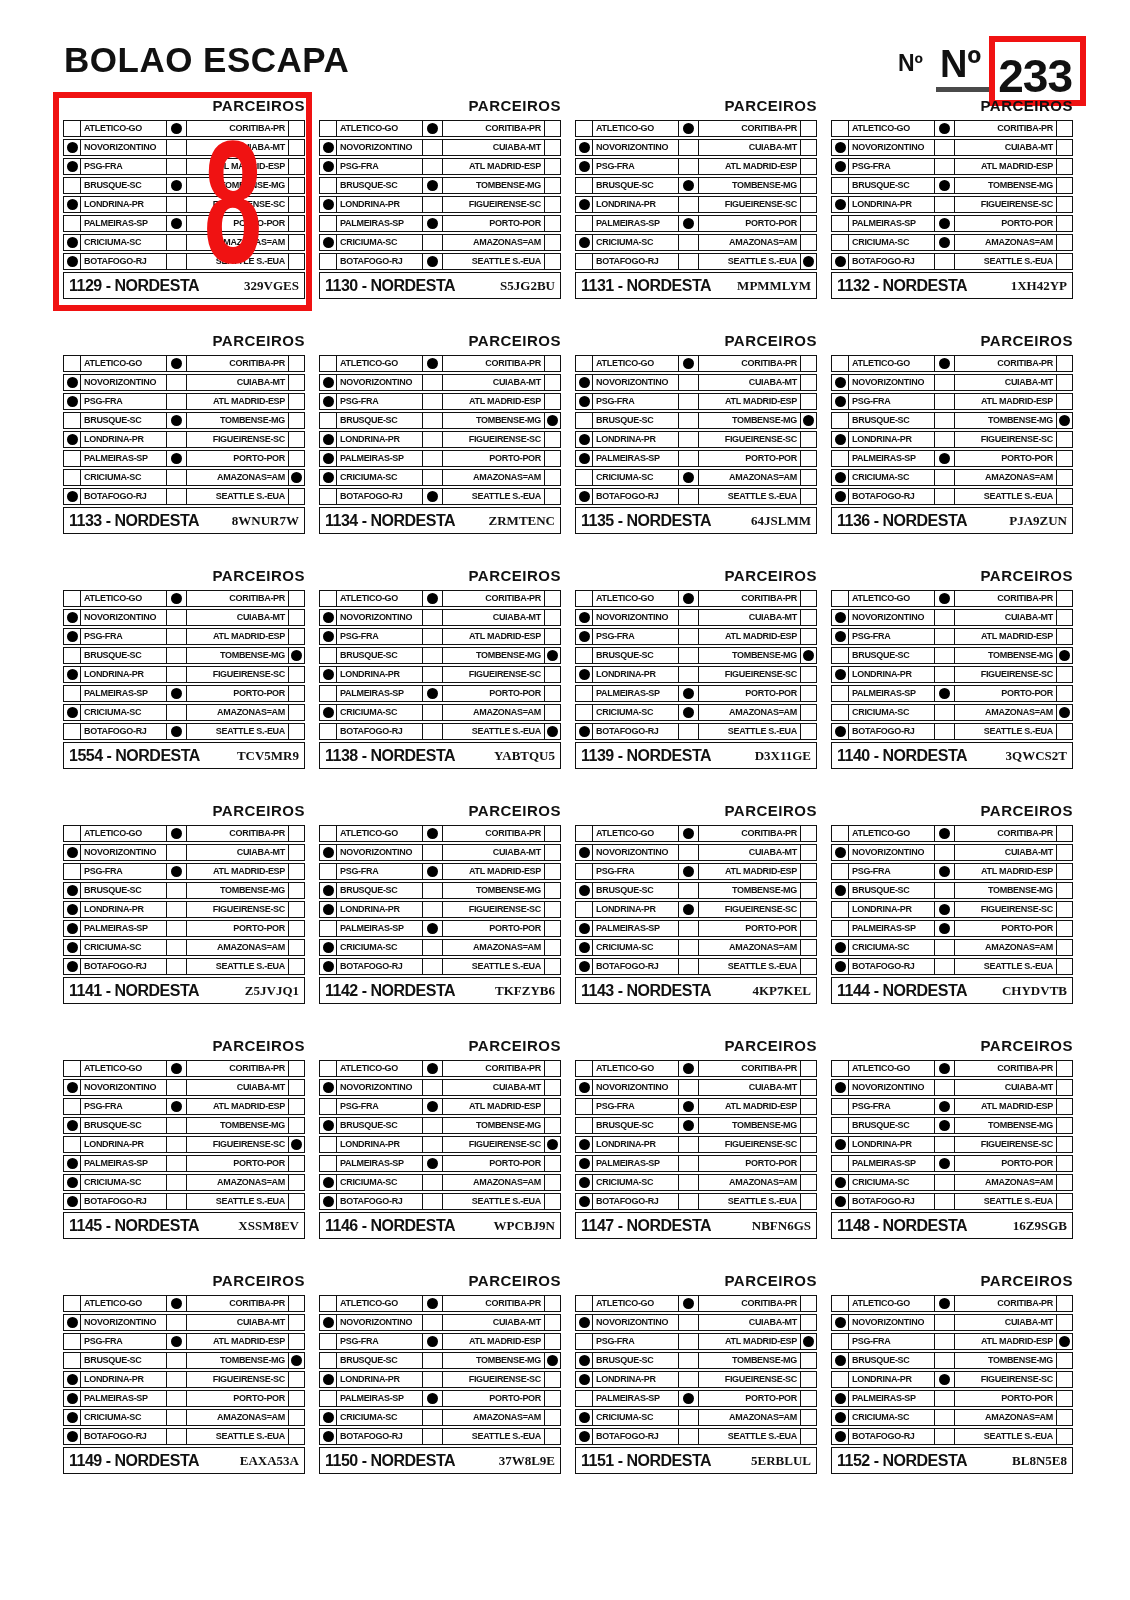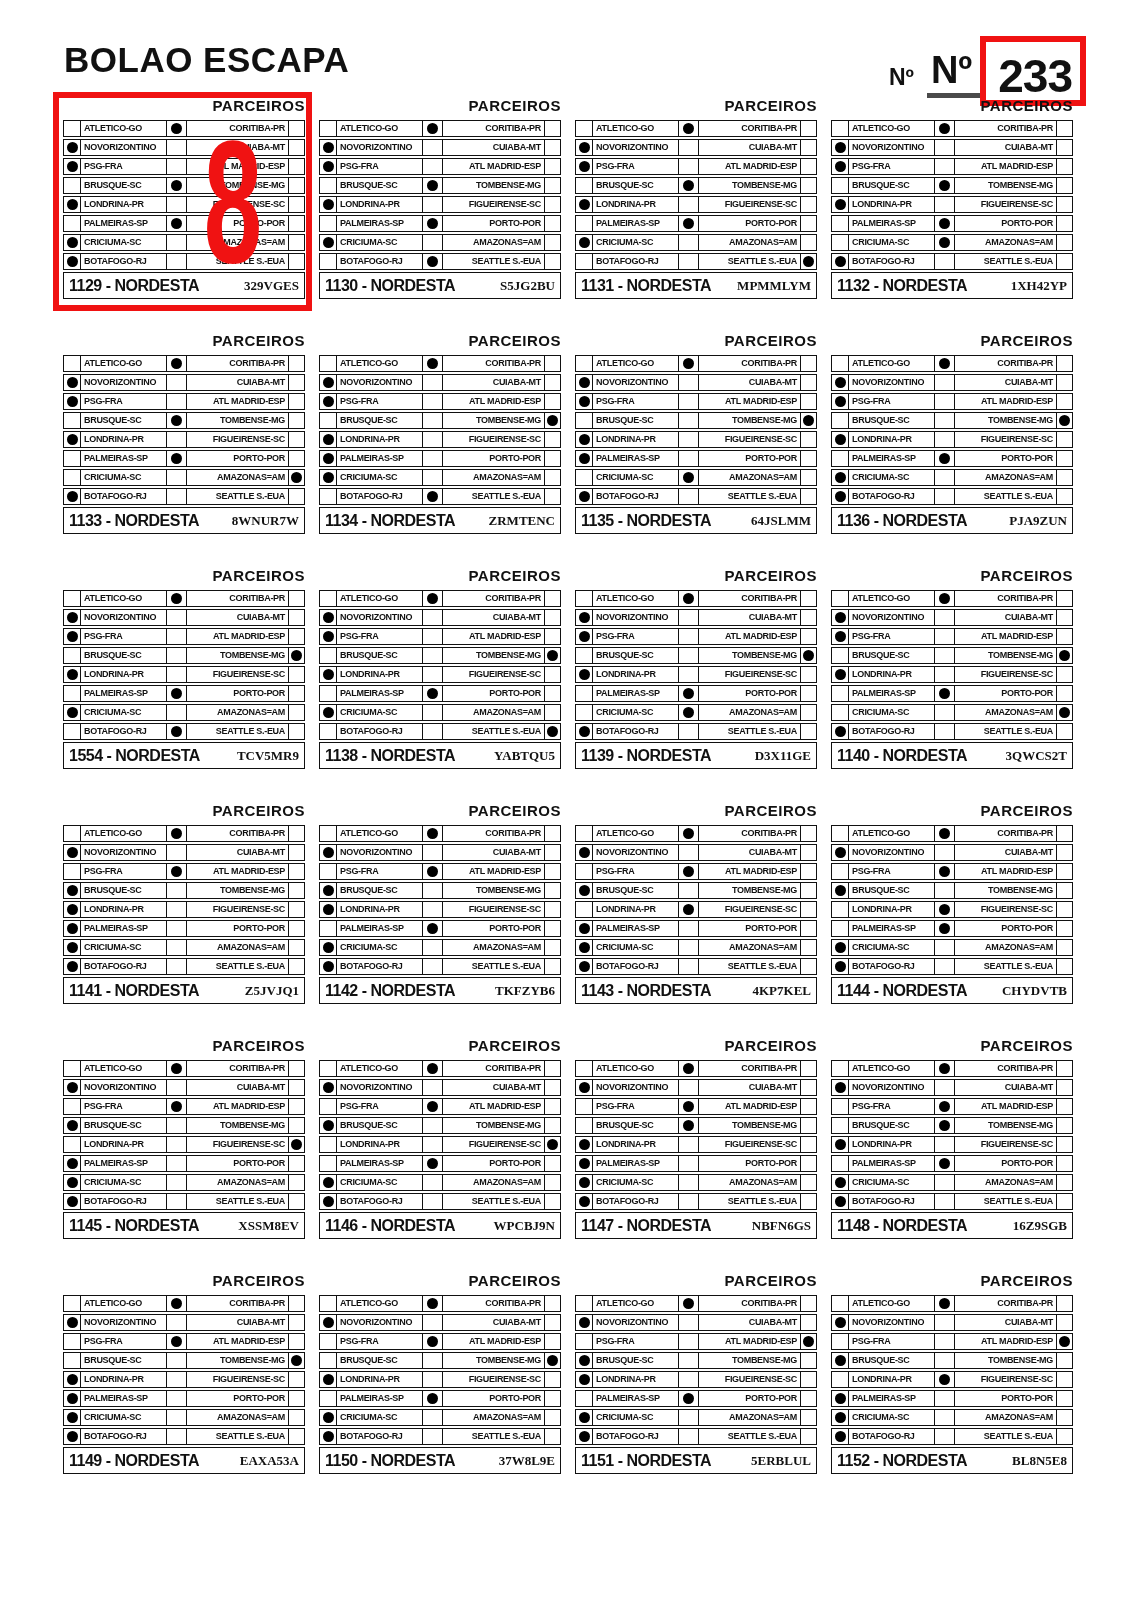--- a/index.html
+++ b/index.html
@@ -6,26 +6,26 @@
   * { margin:0; padding:0; box-sizing:border-box; }
   html,body { background:#fff; }
   body {
     width:1130px; height:1600px; position:relative; overflow:hidden;
     font-family:"Liberation Sans", sans-serif; color:var(--ink);
   }
   .title {
     position:absolute; left:64px; top:40px;
     font-size:35px; font-weight:800; letter-spacing:.5px; white-space:nowrap;
   }
-  .no-group { position:absolute; top:36px; right:44px; display:flex; align-items:flex-end; }
+  .no-group { position:absolute; top:36px; right:44px; display:flex; align-items:center; }
   .no-small { font-size:23px; font-weight:bold; padding-bottom:7px; }
   .no-big  { font-size:38px; font-weight:bold; margin-left:13px; padding:0 14px 1px 4px; border-bottom:5px solid #4a4a4a; }
   .no-box  {
     border:6px solid var(--red); margin-left:-6px; margin-bottom:-8px;
-    font-size:46px; font-weight:bold; line-height:40px; padding:14px 8px 4px 12px; letter-spacing:-1px;
+    font-size:46px; font-weight:bold; line-height:40px; padding:14px 8px 4px 3px; letter-spacing:-1px;
   }
   .cards-grid {
     position:absolute; left:63px; top:97px;
     display:grid; grid-template-columns:repeat(4,242px); column-gap:14px; row-gap:33px;
   }
   .card-cell { position:relative; width:242px; }
   .parceiros { font-size:15px; font-weight:bold; text-align:right; height:17px; line-height:17px; margin-bottom:6px; letter-spacing:.5px; }
   .match-row {
     display:grid; grid-template-columns:17px 86px 20px 1fr 15px;
     height:17px; border:1px solid var(--ink); margin-bottom:2px; align-items:stretch;

